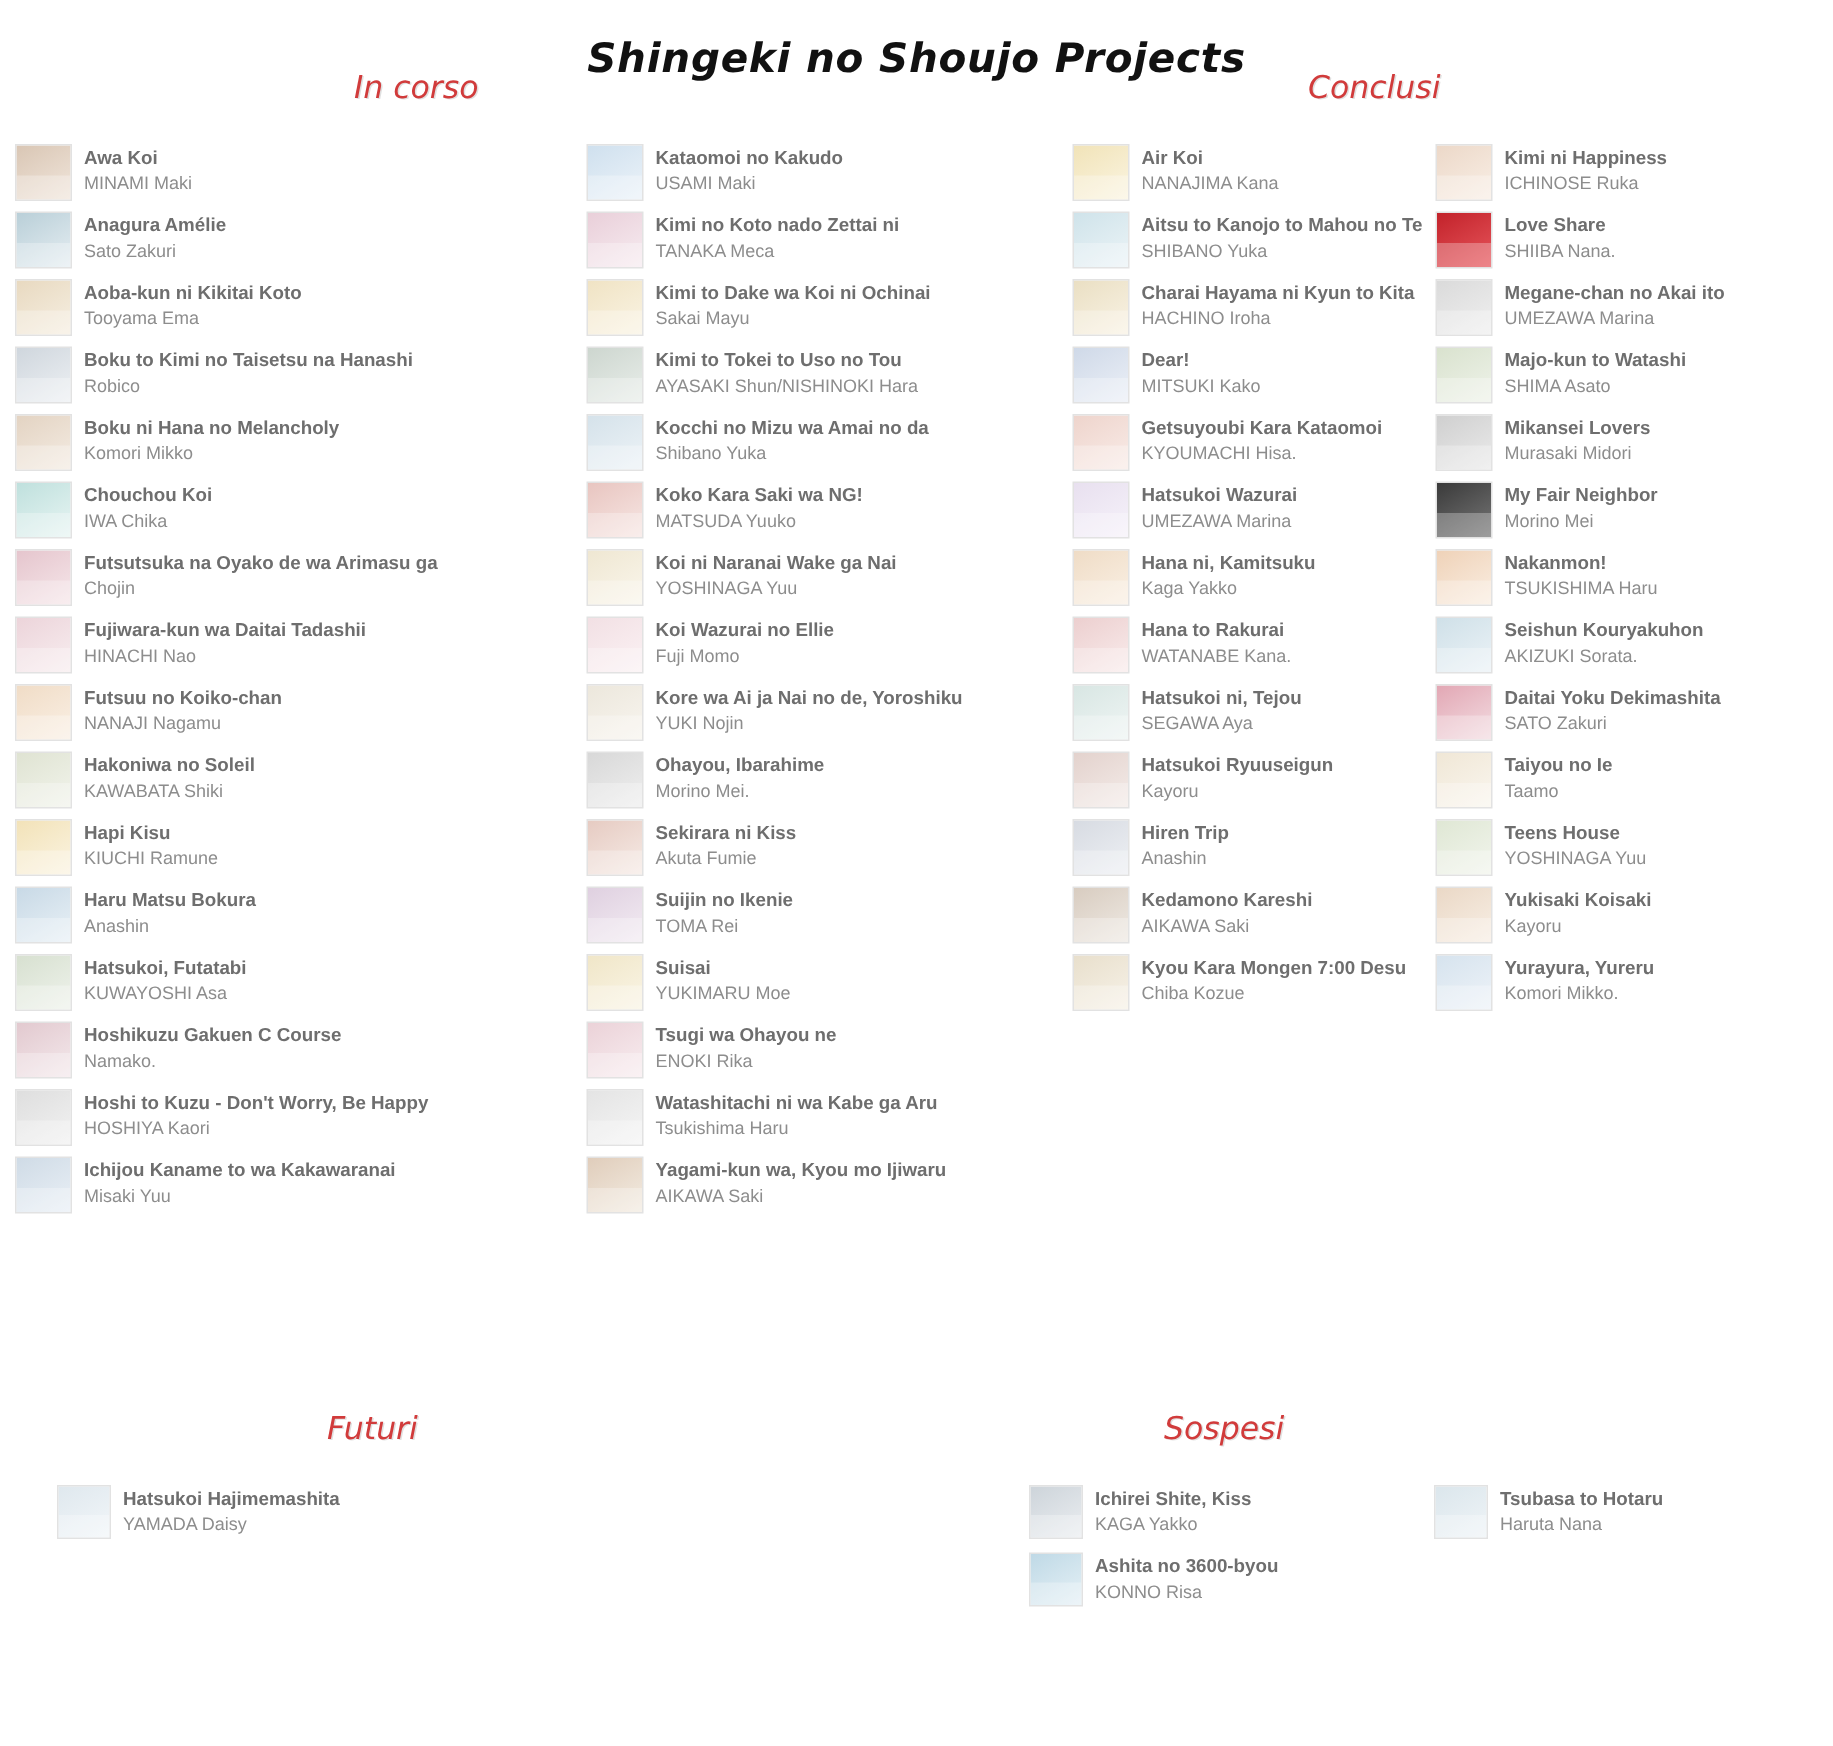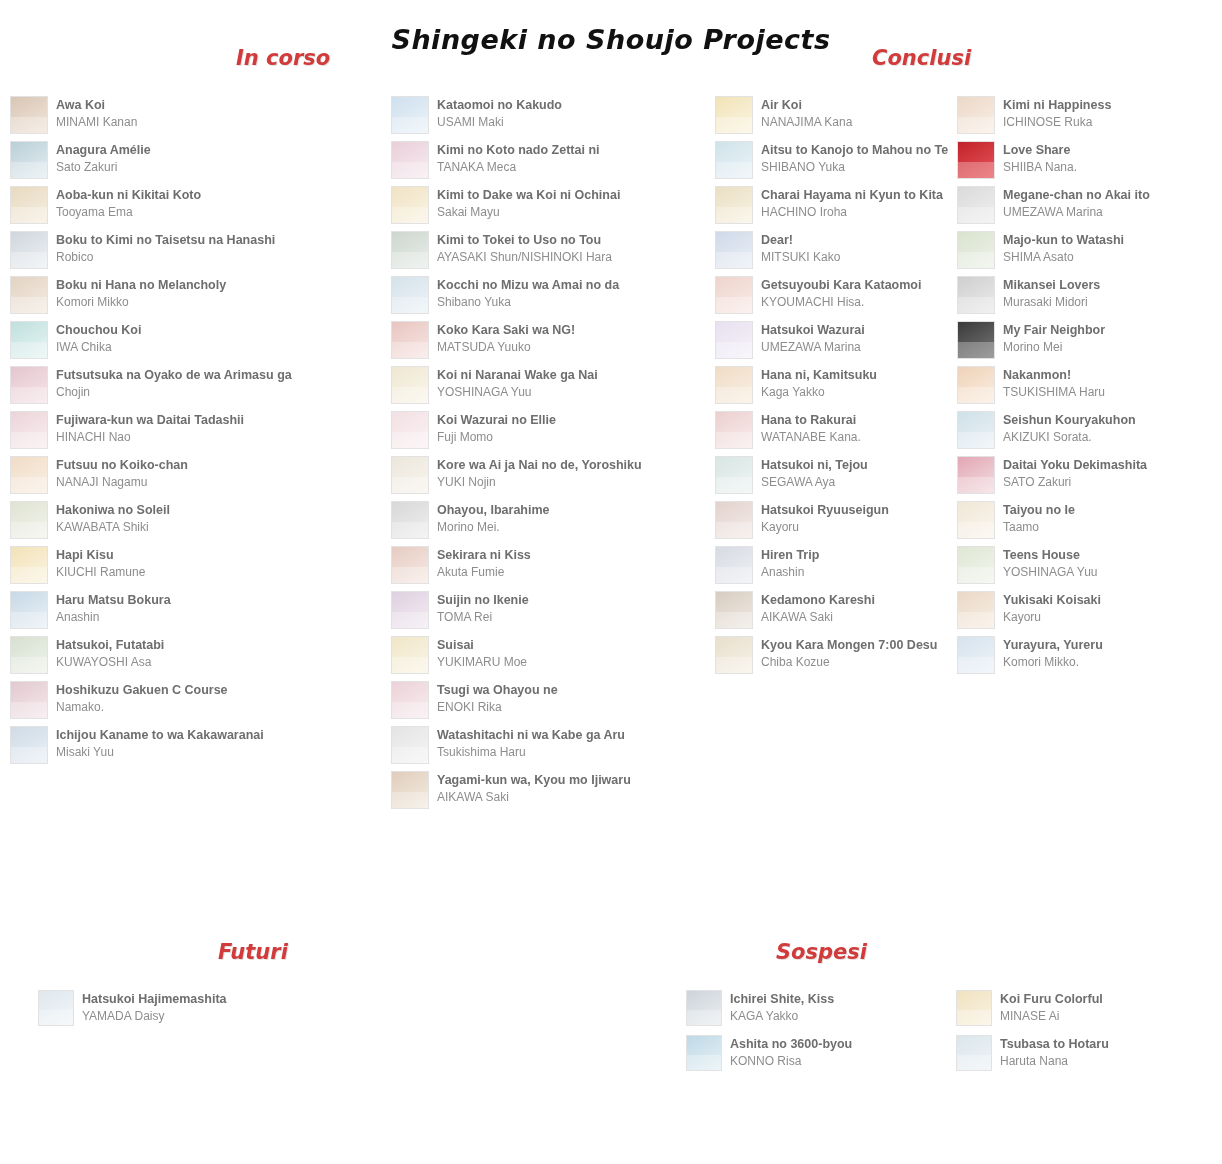--- a/index.html
+++ b/index.html
@@ -21,21 +21,21 @@
     font-weight: bold;
     font-style: italic;
     color: #111111;
     letter-spacing: 0.5px;
     padding-top: 24px;
     margin: 0;
   }
   .section-head {
     font-family: "DejaVu Sans", sans-serif;
     font-size: 21px;
-    font-weight: bold;
+    font-weight: normal;
     font-style: italic;
     color: #d13b3b;
     text-shadow: 1px 1px 0 rgba(0,0,0,0.12);
     margin: 0;
     padding: 0;
   }
   .head-incorso { position: absolute; left: 236px; top: 46px; }
   .head-conclusi { position: absolute; left: 872px; top: 46px; }
   .head-futuri   { position: absolute; left: 218px; top: 940px; }
   .head-sospesi  { position: absolute; left: 776px; top: 940px; }
@@ -116,21 +116,21 @@
 <div class="section-head head-conclusi">Conclusi</div>
 <div class="section-head head-futuri">Futuri</div>
 <div class="section-head head-sospesi">Sospesi</div>
 
 <div class="columns">
   <div class="col col-1">
       <div class="entry">
         <div class="thumb" style="background: linear-gradient(150deg, rgb(217, 198, 180) 0%, rgb(241, 230, 220) 100%);"></div>
         <div class="meta">
           <div class="title">Awa Koi</div>
-          <div class="author">MINAMI Kanan</div>
+          <div class="author">MINAMI Maki</div>
         </div>
       </div>
       <div class="entry">
         <div class="thumb" style="background: linear-gradient(150deg, rgb(185, 207, 216) 0%, rgb(230, 238, 242) 100%);"></div>
         <div class="meta">
           <div class="title">Anagura Amélie</div>
           <div class="author">Sato Zakuri</div>
         </div>
       </div>
       <div class="entry">
@@ -211,20 +211,27 @@
         </div>
       </div>
       <div class="entry">
         <div class="thumb" style="background: linear-gradient(150deg, rgb(226, 201, 207) 0%, rgb(244, 233, 236) 100%);"></div>
         <div class="meta">
           <div class="title">Hoshikuzu Gakuen C Course</div>
           <div class="author">Namako.</div>
         </div>
       </div>
       <div class="entry">
+        <div class="thumb" style="background: linear-gradient(150deg, rgb(222, 222, 222) 0%, rgb(242, 242, 242) 100%);"></div>
+        <div class="meta">
+          <div class="title">Hoshi to Kuzu - Don't Worry, Be Happy</div>
+          <div class="author">HOSHIYA Kaori</div>
+        </div>
+      </div>
+      <div class="entry">
         <div class="thumb" style="background: linear-gradient(150deg, rgb(207, 219, 230) 0%, rgb(234, 240, 246) 100%);"></div>
         <div class="meta">
           <div class="title">Ichijou Kaname to wa Kakawaranai</div>
           <div class="author">Misaki Yuu</div>
         </div>
       </div>
     </div>
   <div class="col col-2">
       <div class="entry">
         <div class="thumb" style="background: linear-gradient(150deg, rgb(207, 224, 238) 0%, rgb(236, 243, 249) 100%);"></div>
@@ -548,27 +555,20 @@
       <div class="entry">
         <div class="thumb" style="background: linear-gradient(150deg, rgb(191, 217, 230) 0%, rgb(230, 241, 246) 100%);"></div>
         <div class="meta">
           <div class="title">Ashita no 3600-byou</div>
           <div class="author">KONNO Risa</div>
         </div>
       </div>
     </div>
   <div class="col bcol-sospesi-2">
       <div class="entry">
-        <div class="thumb" style="background: linear-gradient(150deg, rgb(240, 226, 192) 0%, rgb(250, 243, 227) 100%);"></div>
-        <div class="meta">
-          <div class="title">Koi Furu Colorful</div>
-          <div class="author">MINASE Ai</div>
-        </div>
-      </div>
-      <div class="entry">
         <div class="thumb" style="background: linear-gradient(150deg, rgb(219, 230, 236) 0%, rgb(239, 244, 247) 100%);"></div>
         <div class="meta">
           <div class="title">Tsubasa to Hotaru</div>
           <div class="author">Haruta Nana</div>
         </div>
       </div>
     </div>
 </div>
 
 </body></html>

